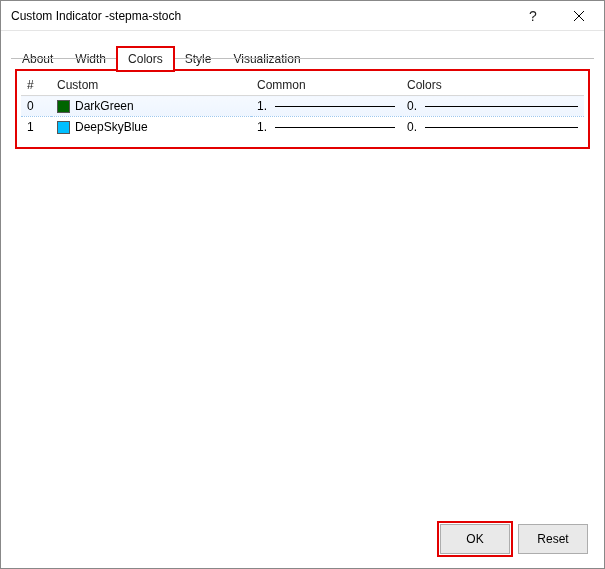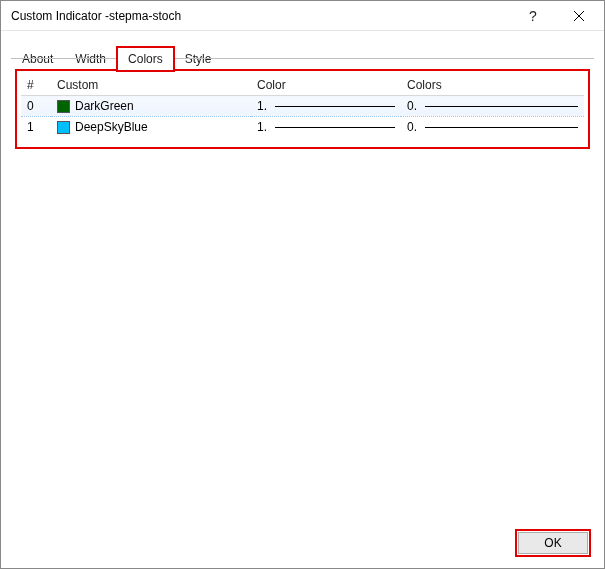--- a/index.html
+++ b/index.html
@@ -142,21 +142,21 @@
   }
   .footer {
     display: flex;
     justify-content: flex-end;
     align-items: center;
     gap: 8px;
     padding: 10px 16px 14px 16px;
   }
   .btn {
     min-width: 70px;
-    height: 22px;
+    height: 30px;
     font-size: 12px;
     background: #e9e9e9;
     border: 1px solid #adadad;
     display: flex;
     align-items: center;
     justify-content: center;
     padding: 0 12px;
   }
   .btn.ok-highlight {
     outline: 2px solid #e30000;
@@ -185,36 +185,37 @@
       </div>
     </div>
   </div>
 
   <div class="tabbar">
     <div class="tabline"></div>
     <div class="tab"><span>About</span></div>
     <div class="tab"><span>Width</span></div>
     <div class="tab active highlight"><span>Colors</span></div>
     <div class="tab"><span>Style</span></div>
+    <div class="tab"><span>Visualization</span></div>
   </div>
 
   <div class="content">
     <div class="panel-highlight">
       <table class="tbl">
         <colgroup>
           <col class="col-index">
             <col class="col-color">
             <col class="col-width">
             <col class="col-style">
         </colgroup>
         <thead>
           <tr>
             <th>#</th>
             <th>Custom</th>
-            <th>Color</th>
+            <th>Common</th>
             <th>Colors</th>
           </tr>
         </thead>
         <tbody>
           <tr class="sel">
             <td>0</td>
             <td>
               <div class="colorcell">
                 <span class="swatch" style="background:#006400"></span>
                 <span>DarkGreen</span>
@@ -256,15 +257,18 @@
           </tr>
         </tbody>
       </table>
     </div>
   </div>
 
   <div class="footer">
     <div class="btn ok-highlight">
       <span>OK</span>
     </div>
+    <div class="btn">
+      <span>Reset</span>
+    </div>
   </div>
 
 </div>
 
 </body></html>

